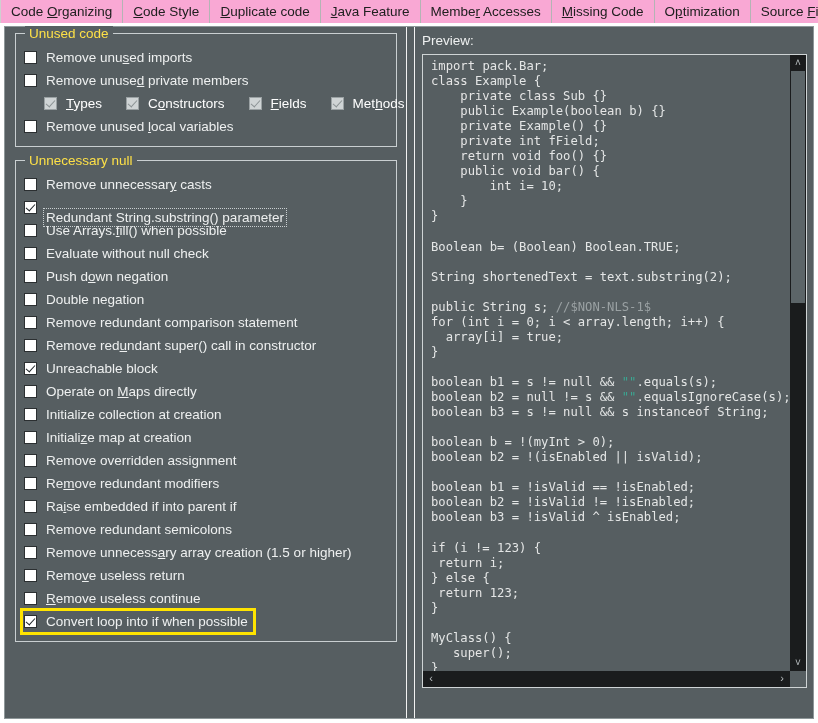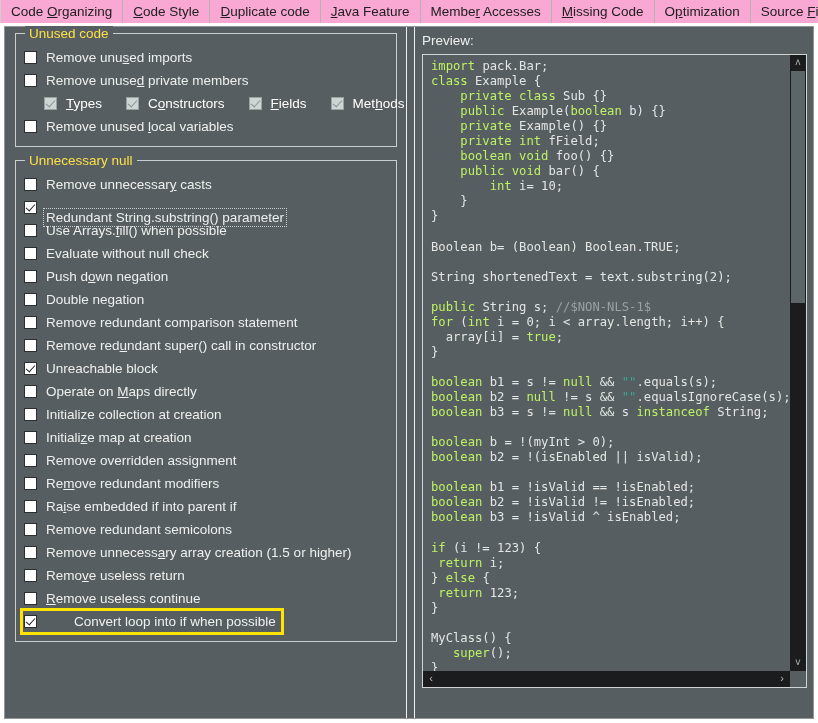--- a/index.html
+++ b/index.html
@@ -149,21 +149,20 @@
   .cbrow.focused .cblabel {
     outline: 1px dotted #c9cfd1;
     outline-offset: 0px;
     margin-top: 20px;
   }
   .cbrow.highlighted {
     outline: 3px solid #ffe400;
     outline-offset: -1px;
     width: fit-content;
     padding-right: 4px;
-    gap: 28px;
   }
 
   
   .suboptions {
     display: flex;
     align-items: center;
     height: 23px;
     padding-left: 22px;
   }
   .suboptions .cbrow { margin-right: 22px; height: 23px; padding-left: 0; }
@@ -202,21 +201,21 @@
     box-sizing: border-box;
   }
   pre.code {
     margin: 0;
     font-family: "DejaVu Sans Mono", "Liberation Mono", monospace;
     font-size: 12.2px;
     line-height: 15.05px;
     color: #e4e6e6;
     white-space: pre;
   }
-  .k  { color: #bef264; text-align: right; }  
+  .k  { color: #e5e5e5; text-align: right; }  
   .s  { color: #3aa893; }  
   .c  { color: #9aa1a3; }  
 
   
   .vscroll {
     position: absolute;
     right: 0; top: 0;
     width: 16px;
     bottom: 16px;
     background: #1a1c1d;
@@ -424,21 +423,21 @@
     <div class="right-panel">
       <div class="preview-label">Preview:</div>
       <div class="code-frame">
         <div class="code-area">
           <pre class="code" id="code-pre"><span class="k">import </span>pack.Bar;
 <span class="k">class </span>Example {
 <span class="k">    private class </span>Sub {}
 <span class="k">    public </span>Example(<span class="k">boolean </span>b) {}
 <span class="k">    private </span>Example() {}
 <span class="k">    private int </span>fField;
-<span class="k">    boolean void </span>foo() {}
+<span class="k">    return void </span>foo() {}
 <span class="k">    public void </span>bar() {
 <span class="k">        int </span>i= 10;
     }
 }
 
 Boolean b= (Boolean) Boolean.TRUE;
 
 String shortenedText = text.substring(2);
 
 <span class="k">public </span>String s; <span class="c">//$NON-NLS-1$</span>

